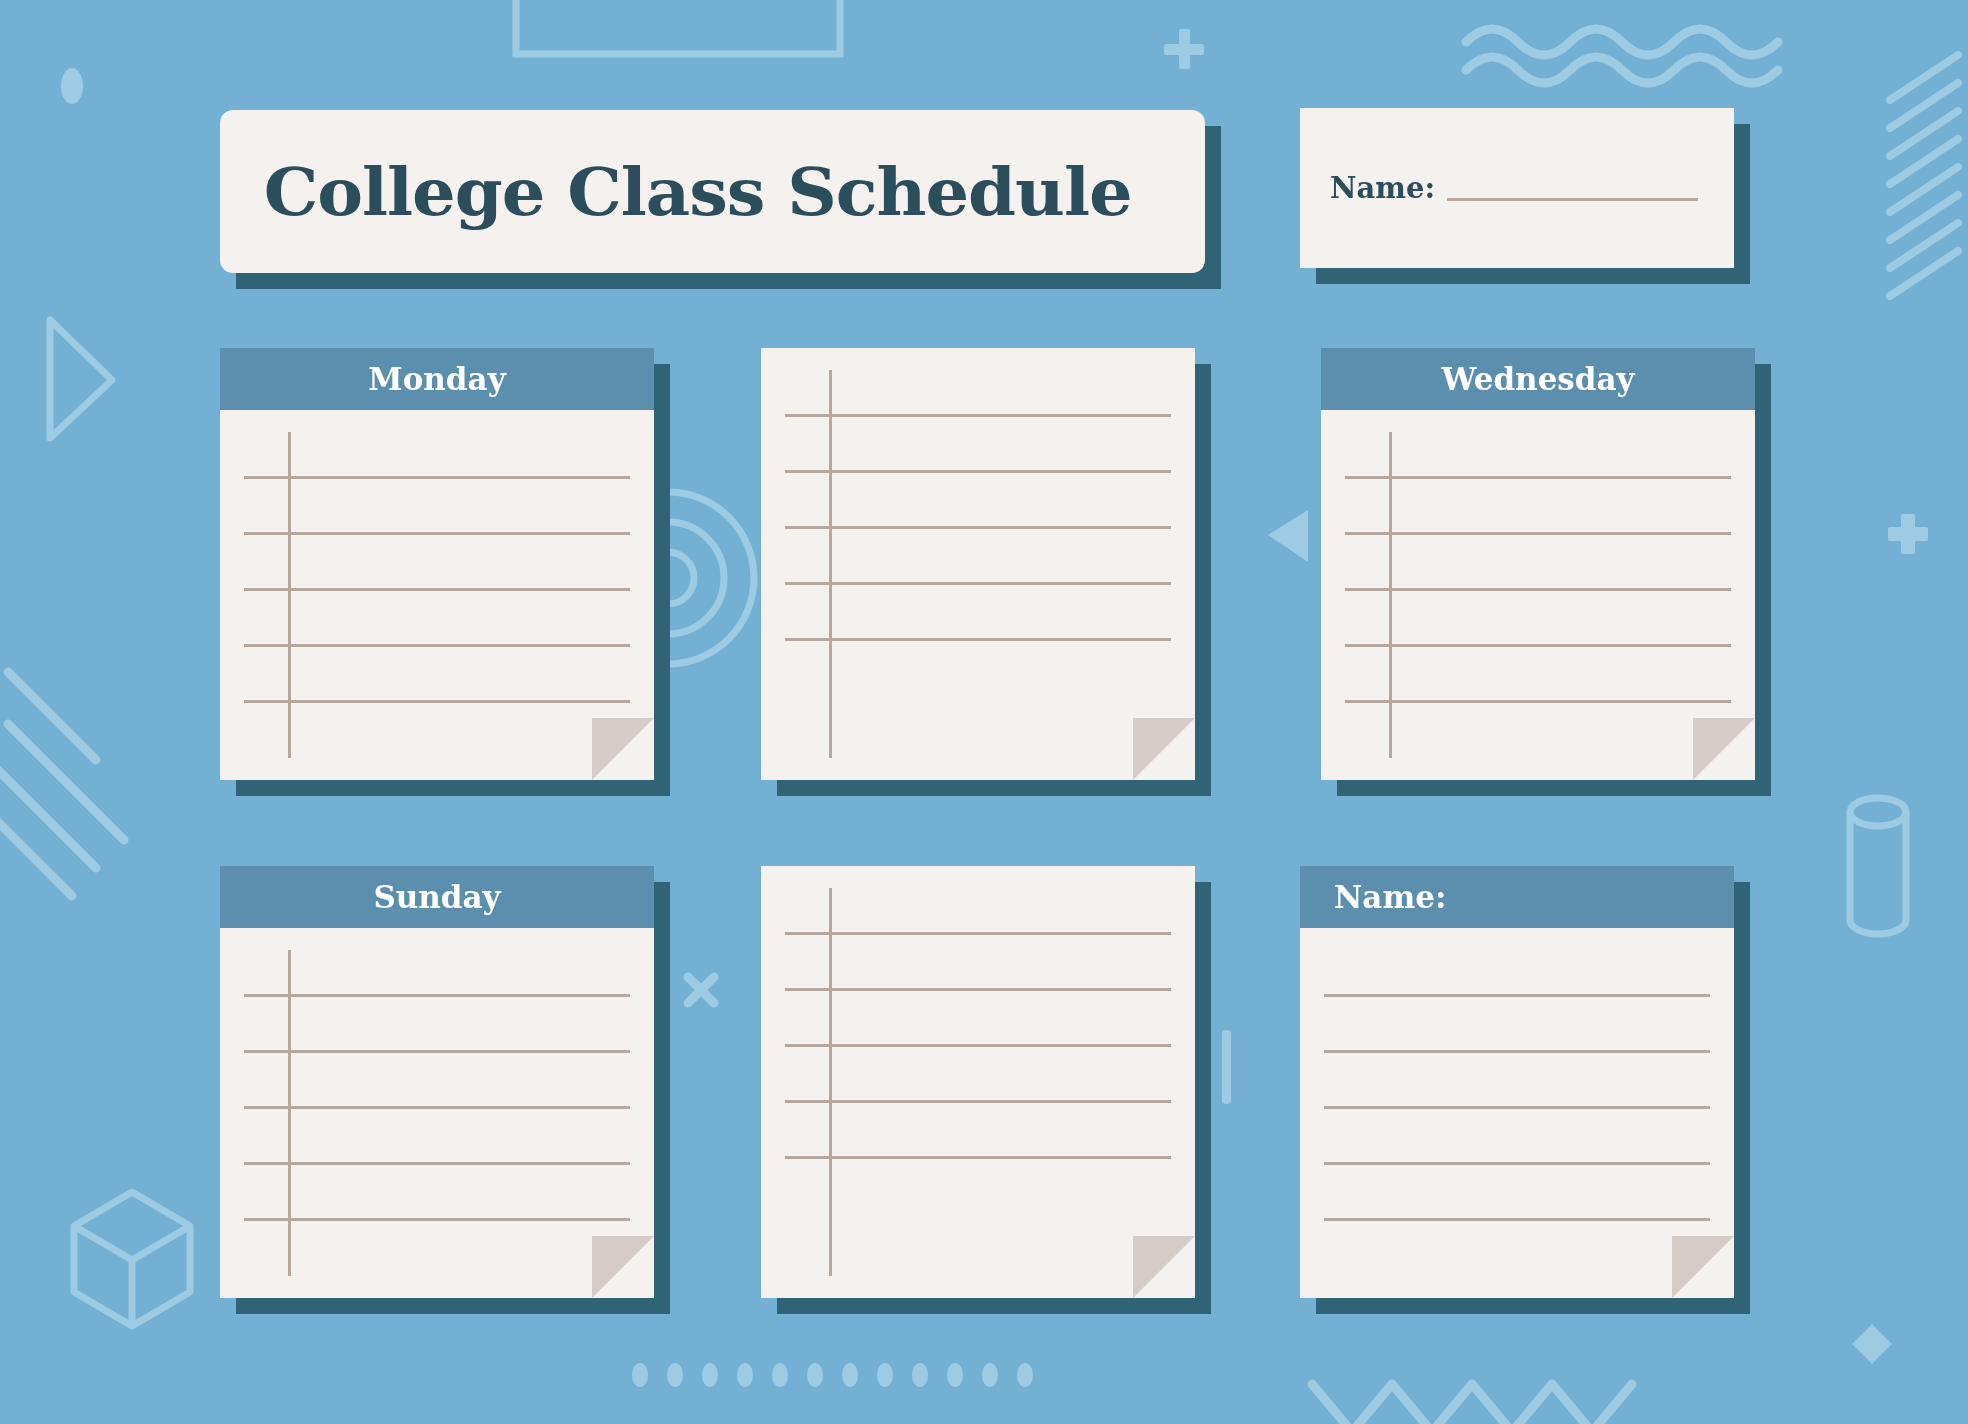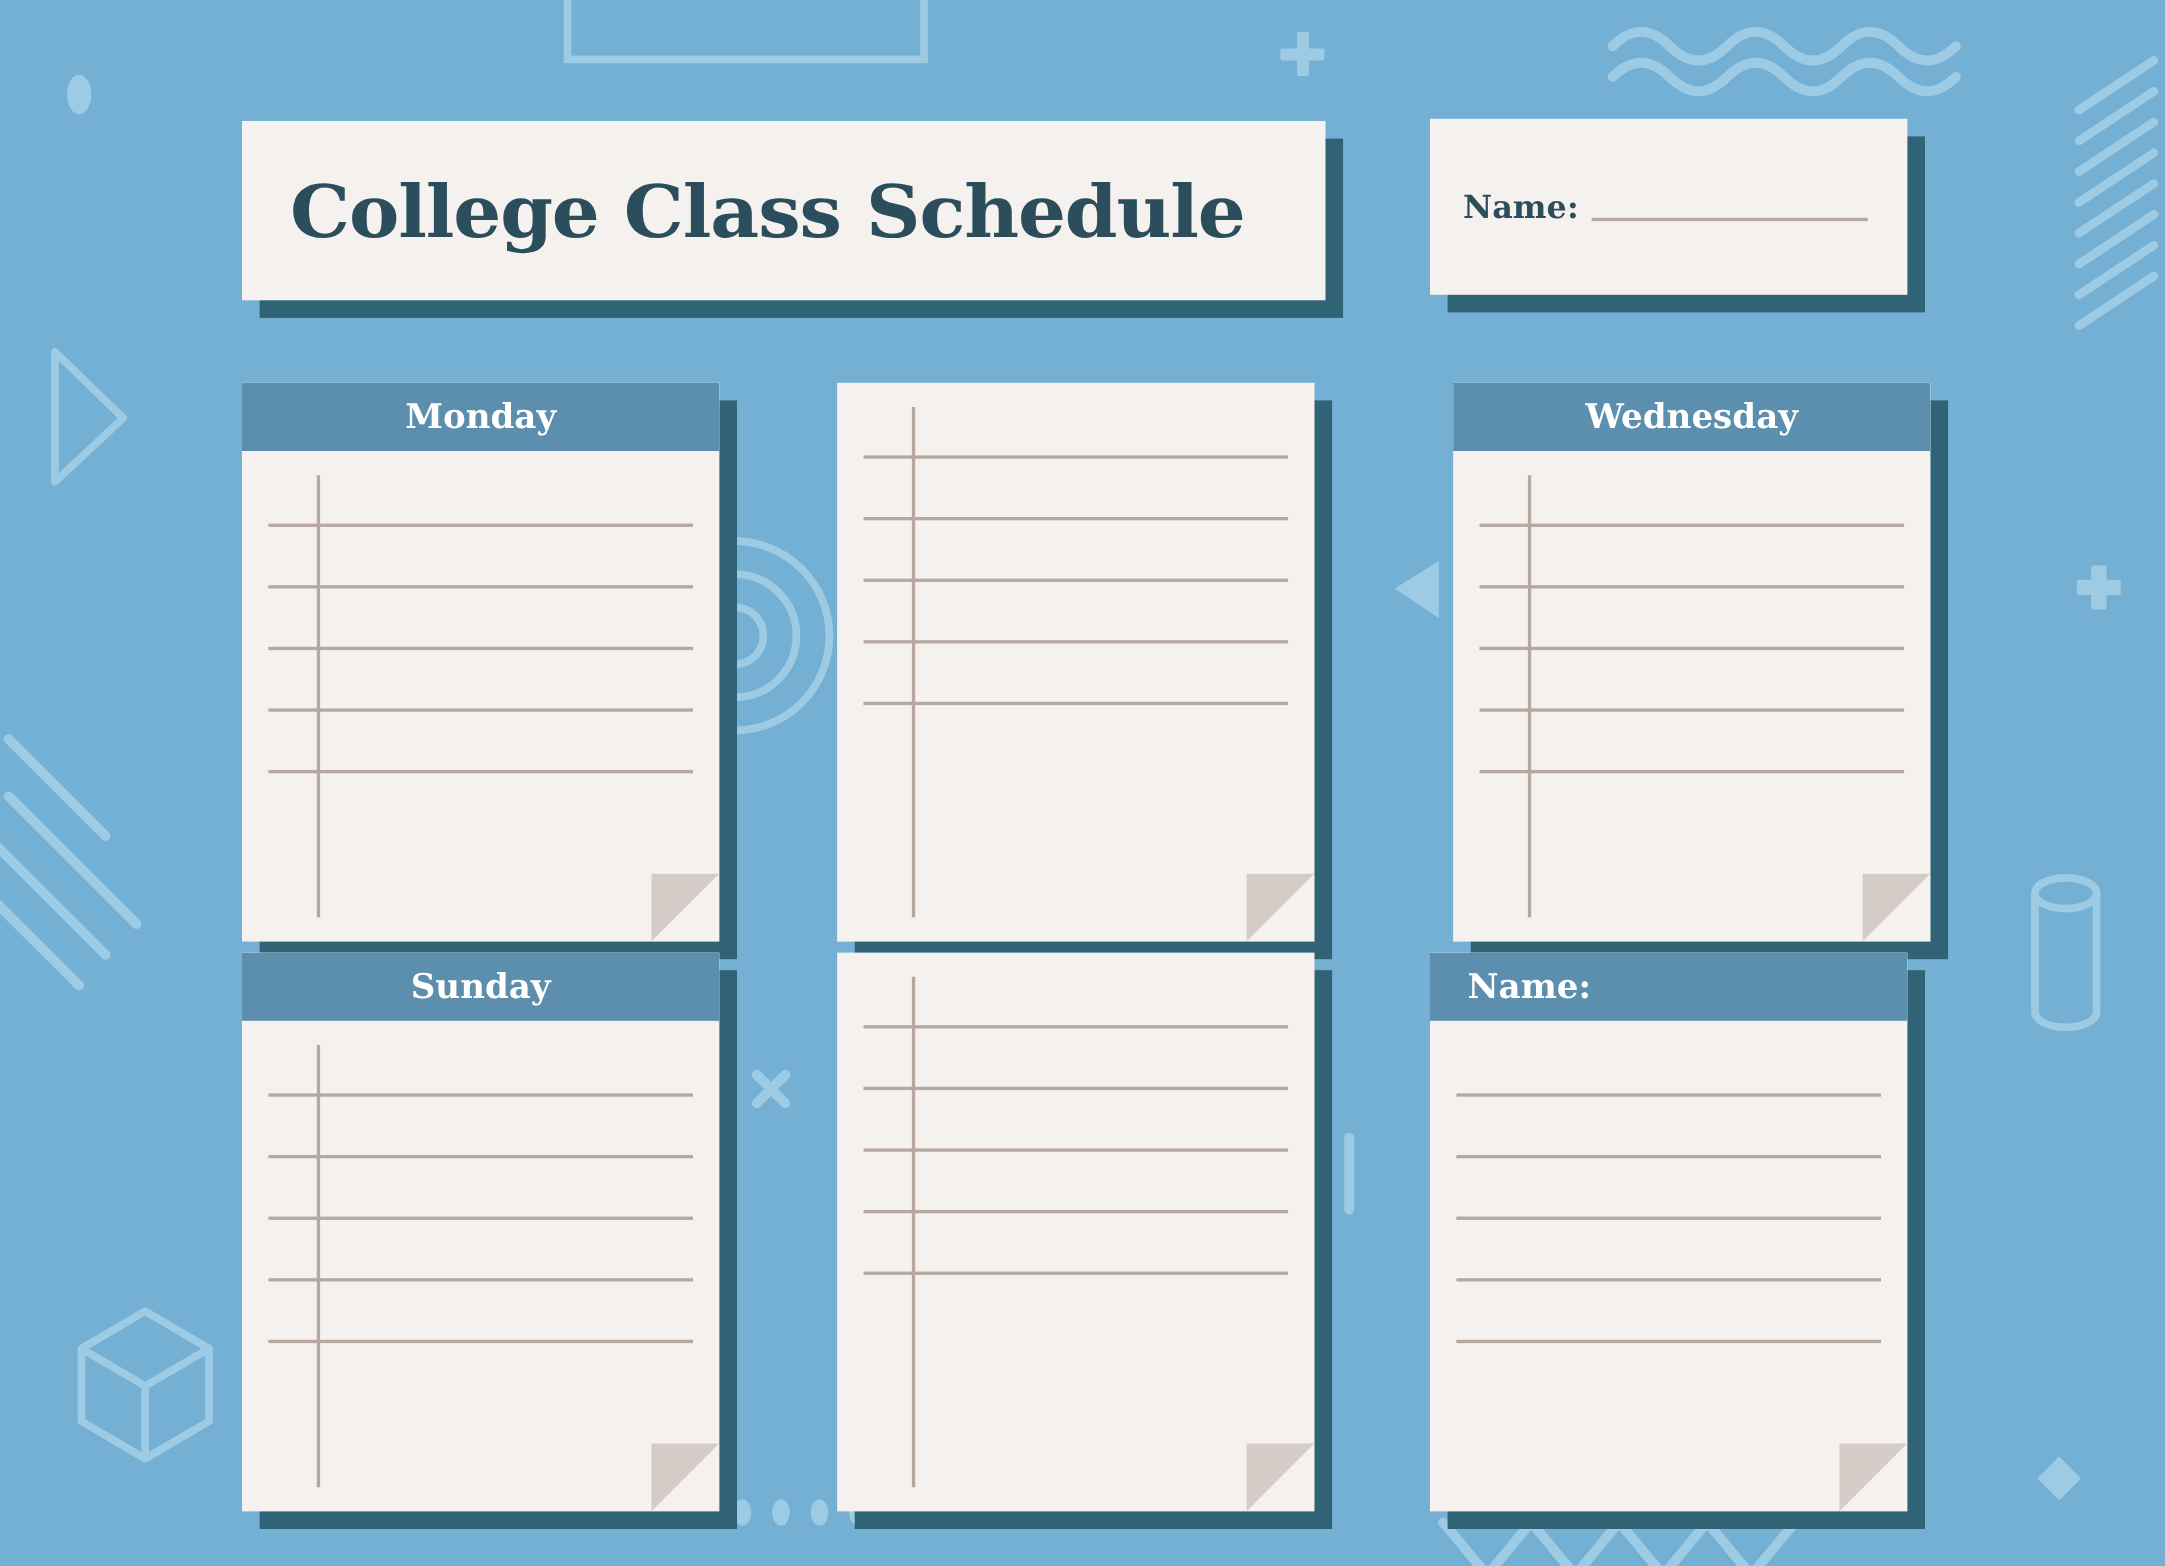--- a/index.html
+++ b/index.html
@@ -37,21 +37,21 @@
   .card .sheet {
     position:absolute;
     left:0; top:0;
     width:100%; height:100%;
     background:#F4F1EE;
   }
 
   
   #title-card { left:220px; top:110px; width:985px; height:163px; }
   #title-card .sheet {
-    display:flex; align-items:center;
+    display:flex; align-items:center;border-radius:13px;
   }
   .page-title {
     color:#2C4E5C;
     font-family:"DejaVu Serif", serif;
     font-weight:bold;
     font-size:66px;
     letter-spacing:-1px;
     padding-left:42px;
     white-space:nowrap;
     transform:scaleX(1.04);
@@ -77,21 +77,21 @@
   .info-rule {
     flex:1;
     height:3px;
     background:#B6A89F;
     margin-left:12px;
     align-self:flex-end;
     margin-bottom:4px;
   }
 
   
-  .note-card { width:434px; height:508px; }
+  .note-card { width:434px; height:432px; }
   .note-card .sheet {
     display:flex; flex-direction:column;
     overflow:hidden;
   }
   .note-head {
     height:62px;
     background:#5C8FAD;
     display:flex; align-items:center;
     flex:0 0 62px;
   }

